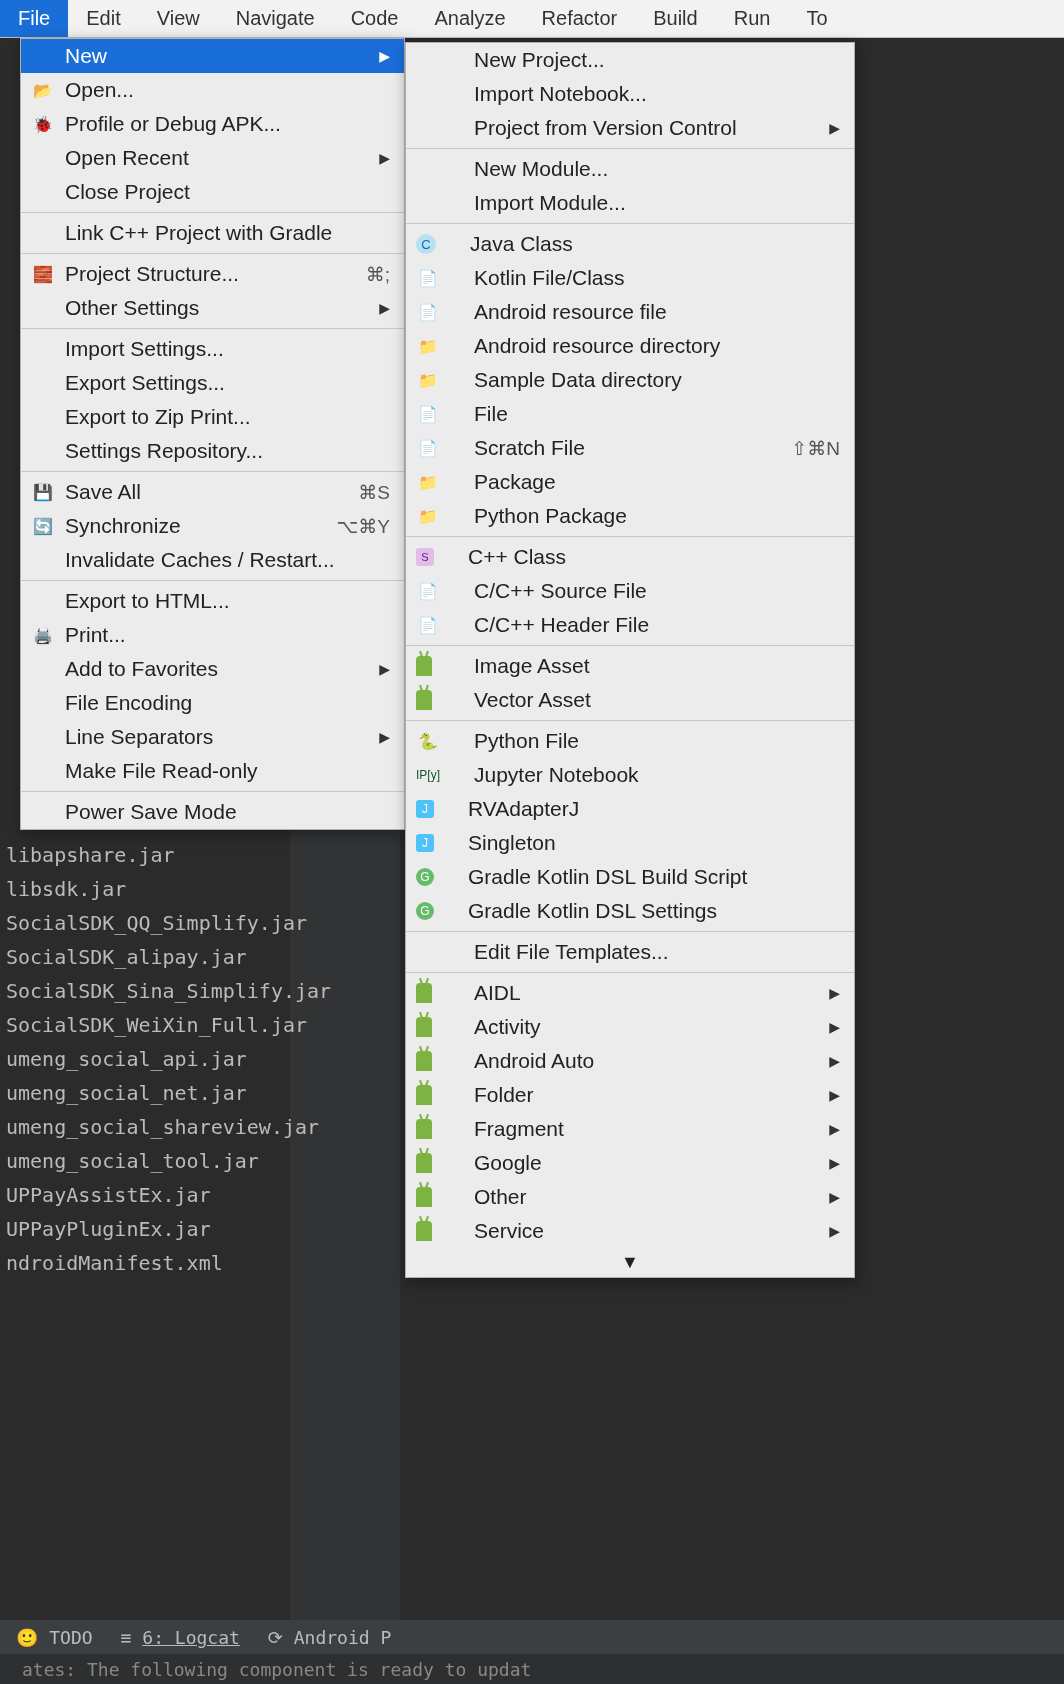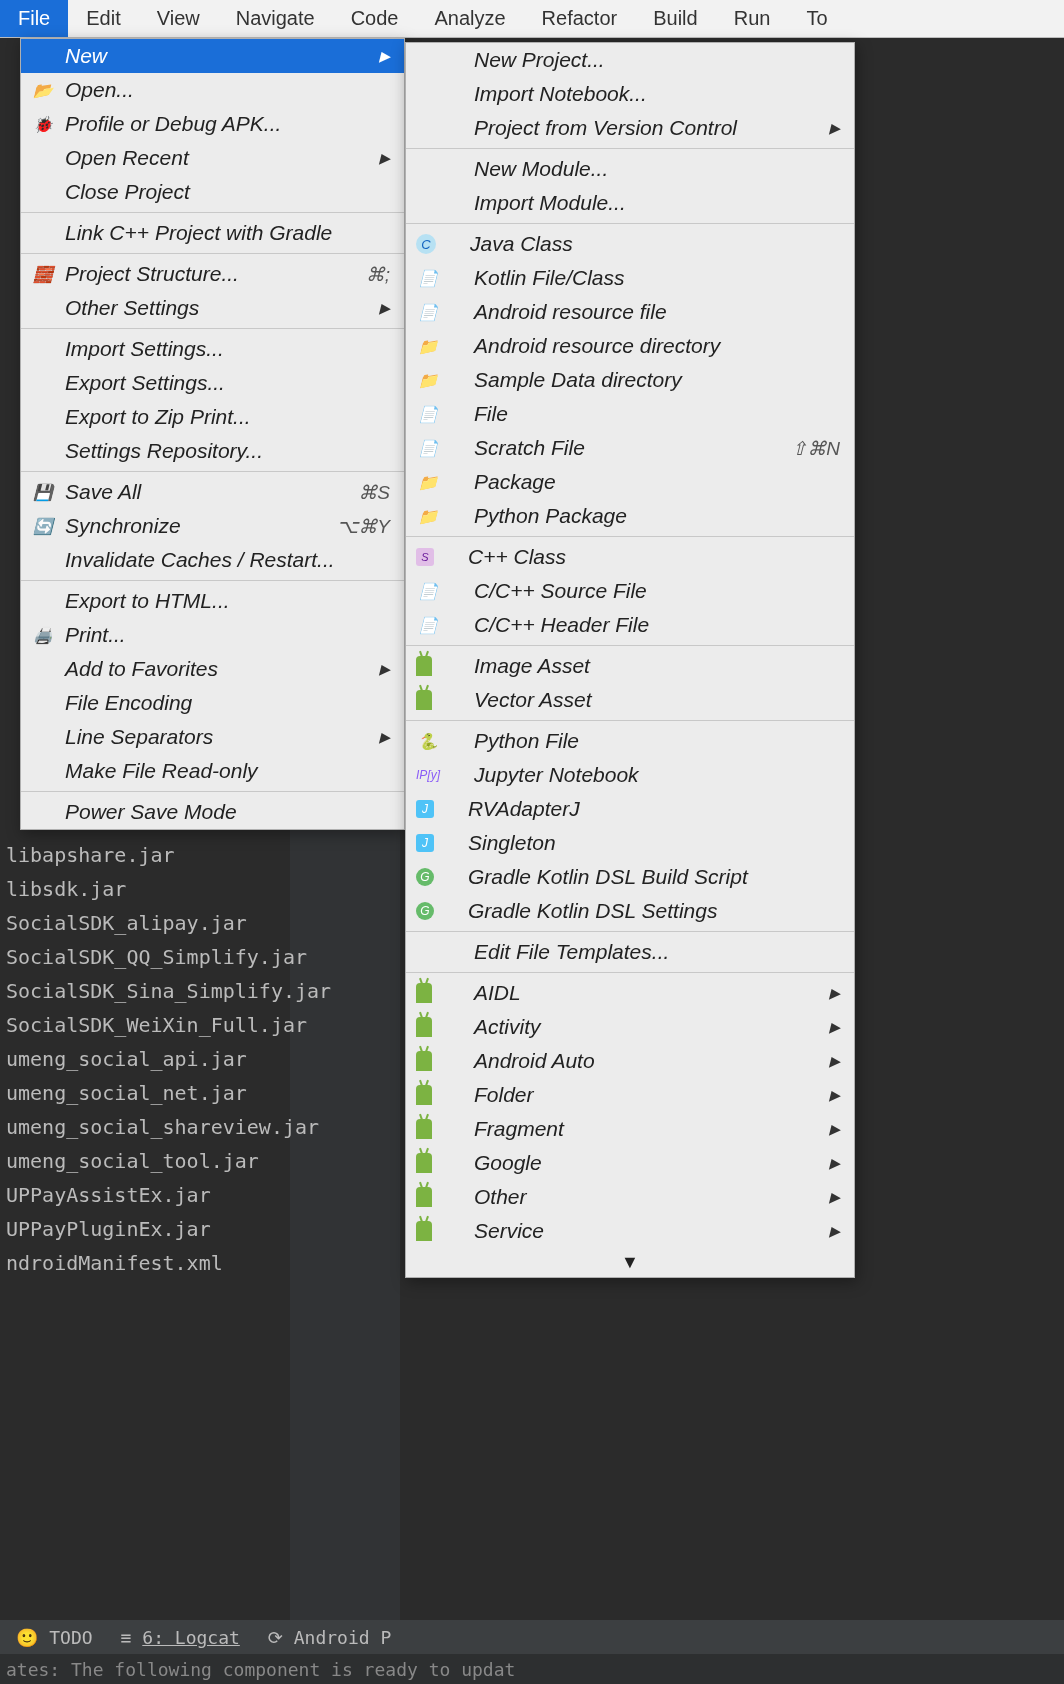--- a/index.html
+++ b/index.html
@@ -30,21 +30,20 @@
     background: #1a6ed8;
     color: #fff;
   }
   .dropdown {
     position: absolute;
     background: #ececec;
     border: 1px solid #b0b0b0;
     box-shadow: 2px 4px 14px rgba(0,0,0,.35);
     font-size: 21px;
     color: #222;
-    font-style: italic;
   }
   .dropdown .row {
     display: flex;
     align-items: center;
     height: 34px;
     padding: 0 14px 0 10px;
     white-space: nowrap;
   }
   .dropdown .row.hl {
     background: #1a6ed8;
@@ -87,21 +86,21 @@
     position:absolute; left:6px; top:800px; width:284px;
     color:#bbbbbb; line-height:34px; font-size:20px;
   }
   .bottombar {
     position:absolute; left:0; bottom:30px; height:34px; width:100%;
     background:#3c3f41; color:#bbb; display:flex; align-items:center;
     gap:28px; padding-left:16px; font-size:18px;
   }
   .statusline {
     position:absolute; left:0; bottom:0; height:30px; width:100%;
-    background:#2d2f30; color:#888; padding-left:6px; font-size:18px;
+    background:#2d2f30; color:#888; padding-left:22px; font-size:18px;
     display:flex; align-items:center;
   }
   .android-ic {
     width:20px; height:20px; display:inline-block; background:#7cb342;
     border-radius:4px 4px 0 0; position:relative; margin-right:8px;
   }
   .android-ic::before, .android-ic::after {
     content:''; position:absolute; top:-5px; width:2px; height:6px;
     background:#7cb342;
   }
@@ -126,22 +125,22 @@
       <div>142</div>
       <div>143</div>
       <div>144</div>
       <div>145</div>
       <div>146</div>
       <div>147</div>
     </div>
   <div class="filelist" id="filelist">
       <div>libapshare.jar</div>
       <div>libsdk.jar</div>
+      <div>SocialSDK_QQ_Simplify.jar</div>
       <div>SocialSDK_alipay.jar</div>
-      <div>SocialSDK_QQ_Simplify.jar</div>
       <div>SocialSDK_Sina_Simplify.jar</div>
       <div>SocialSDK_WeiXin_Full.jar</div>
       <div>umeng_social_api.jar</div>
       <div>umeng_social_net.jar</div>
       <div>umeng_social_shareview.jar</div>
       <div>umeng_social_tool.jar</div>
       <div>UPPayAssistEx.jar</div>
       <div>UPPayPluginEx.jar</div>
       <div></div>
       <div>ndroidManifest.xml</div>
@@ -368,21 +367,21 @@
         <span class="android-ic"></span>
       </span>
       <span>Vector Asset</span>
     </div>
   <div class="sep"></div>
   <div class="row">
       <span class="ic">🐍</span>
       <span>Python File</span>
     </div>
   <div class="row">
-      <span class="ic" style="color:#8b5cf6;font-size:12px;">IP[y]</span>
+      <span class="ic" style="color:#14532d;font-size:12px;">IP[y]</span>
       <span>Jupyter Notebook</span>
     </div>
   <div class="row">
       <span class="ic" style="background:#4fc3f7;border-radius:3px;width:18px;height:18px;font-size:12px;color:#fff;">J</span>
       <span>RVAdapterJ</span>
     </div>
   <div class="row">
       <span class="ic" style="background:#4fc3f7;border-radius:3px;width:18px;height:18px;font-size:12px;color:#fff;">J</span>
       <span>Singleton</span>
     </div>

